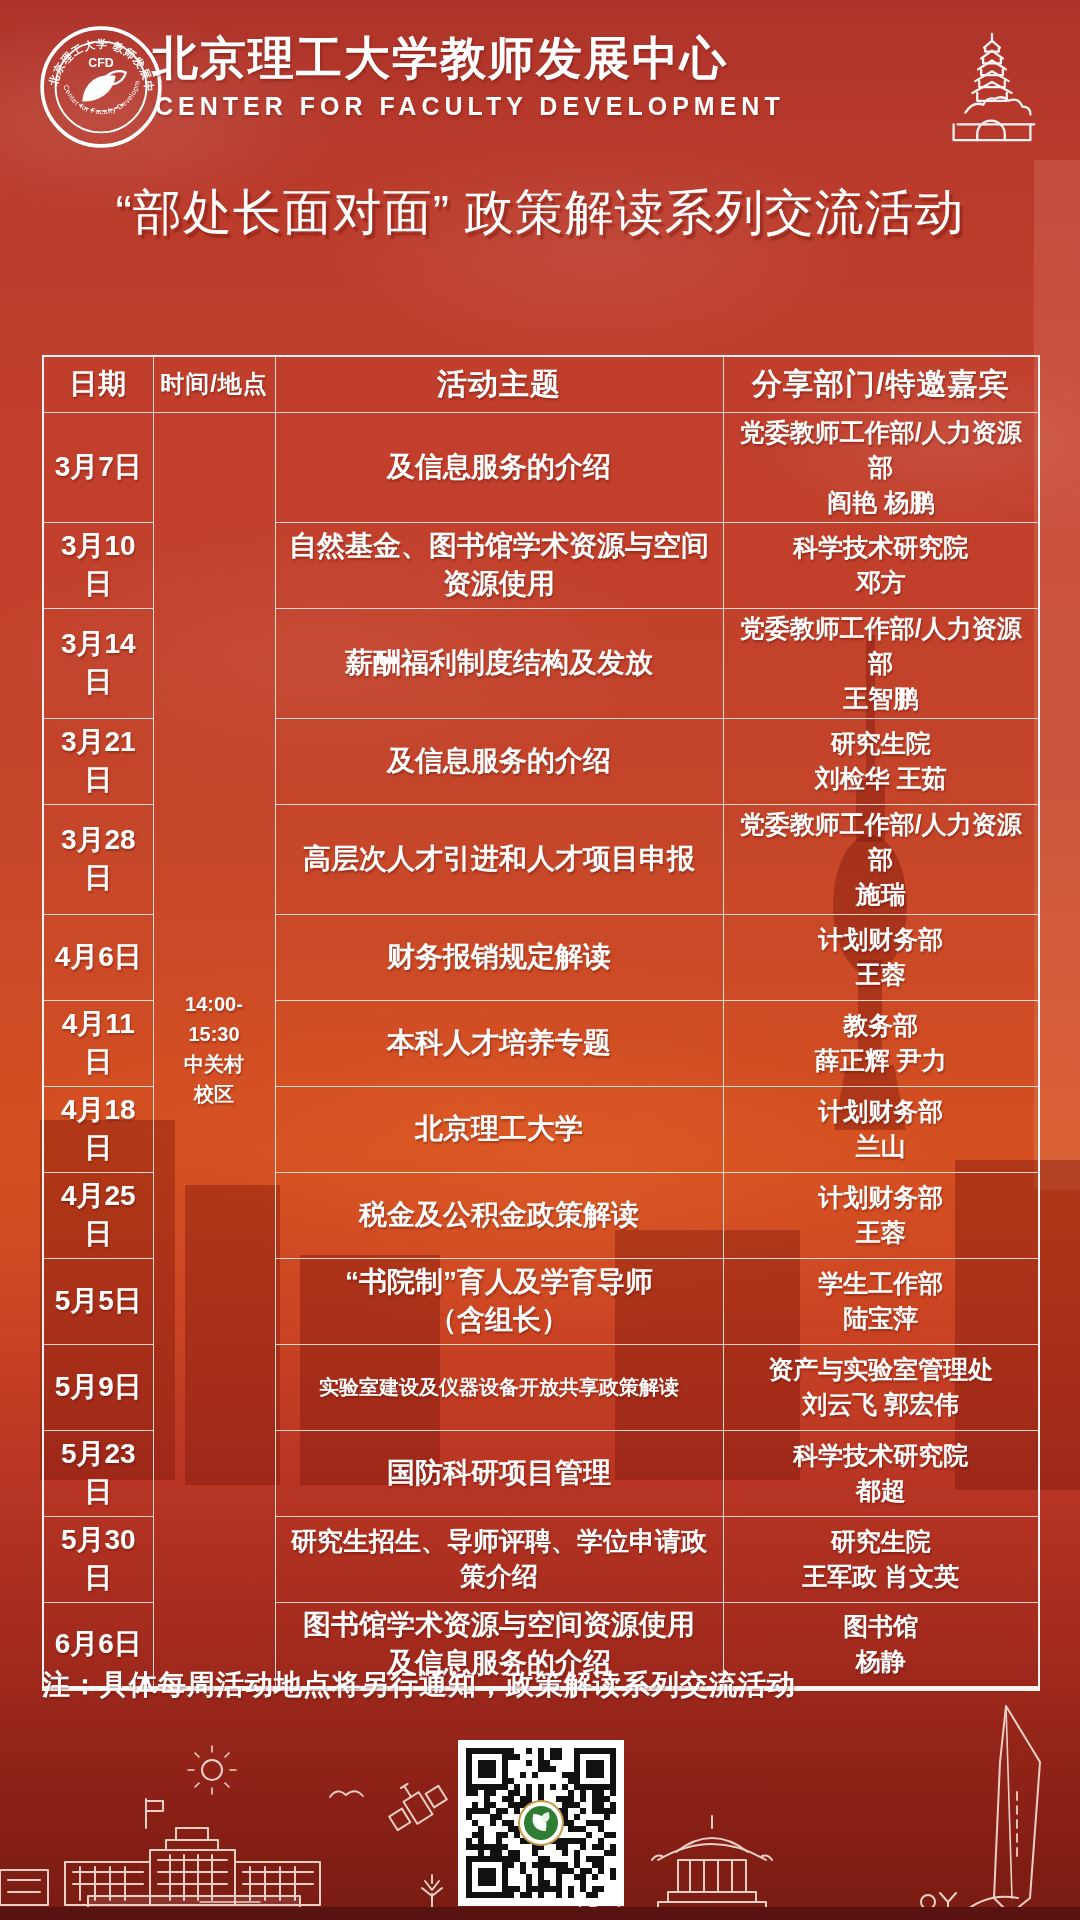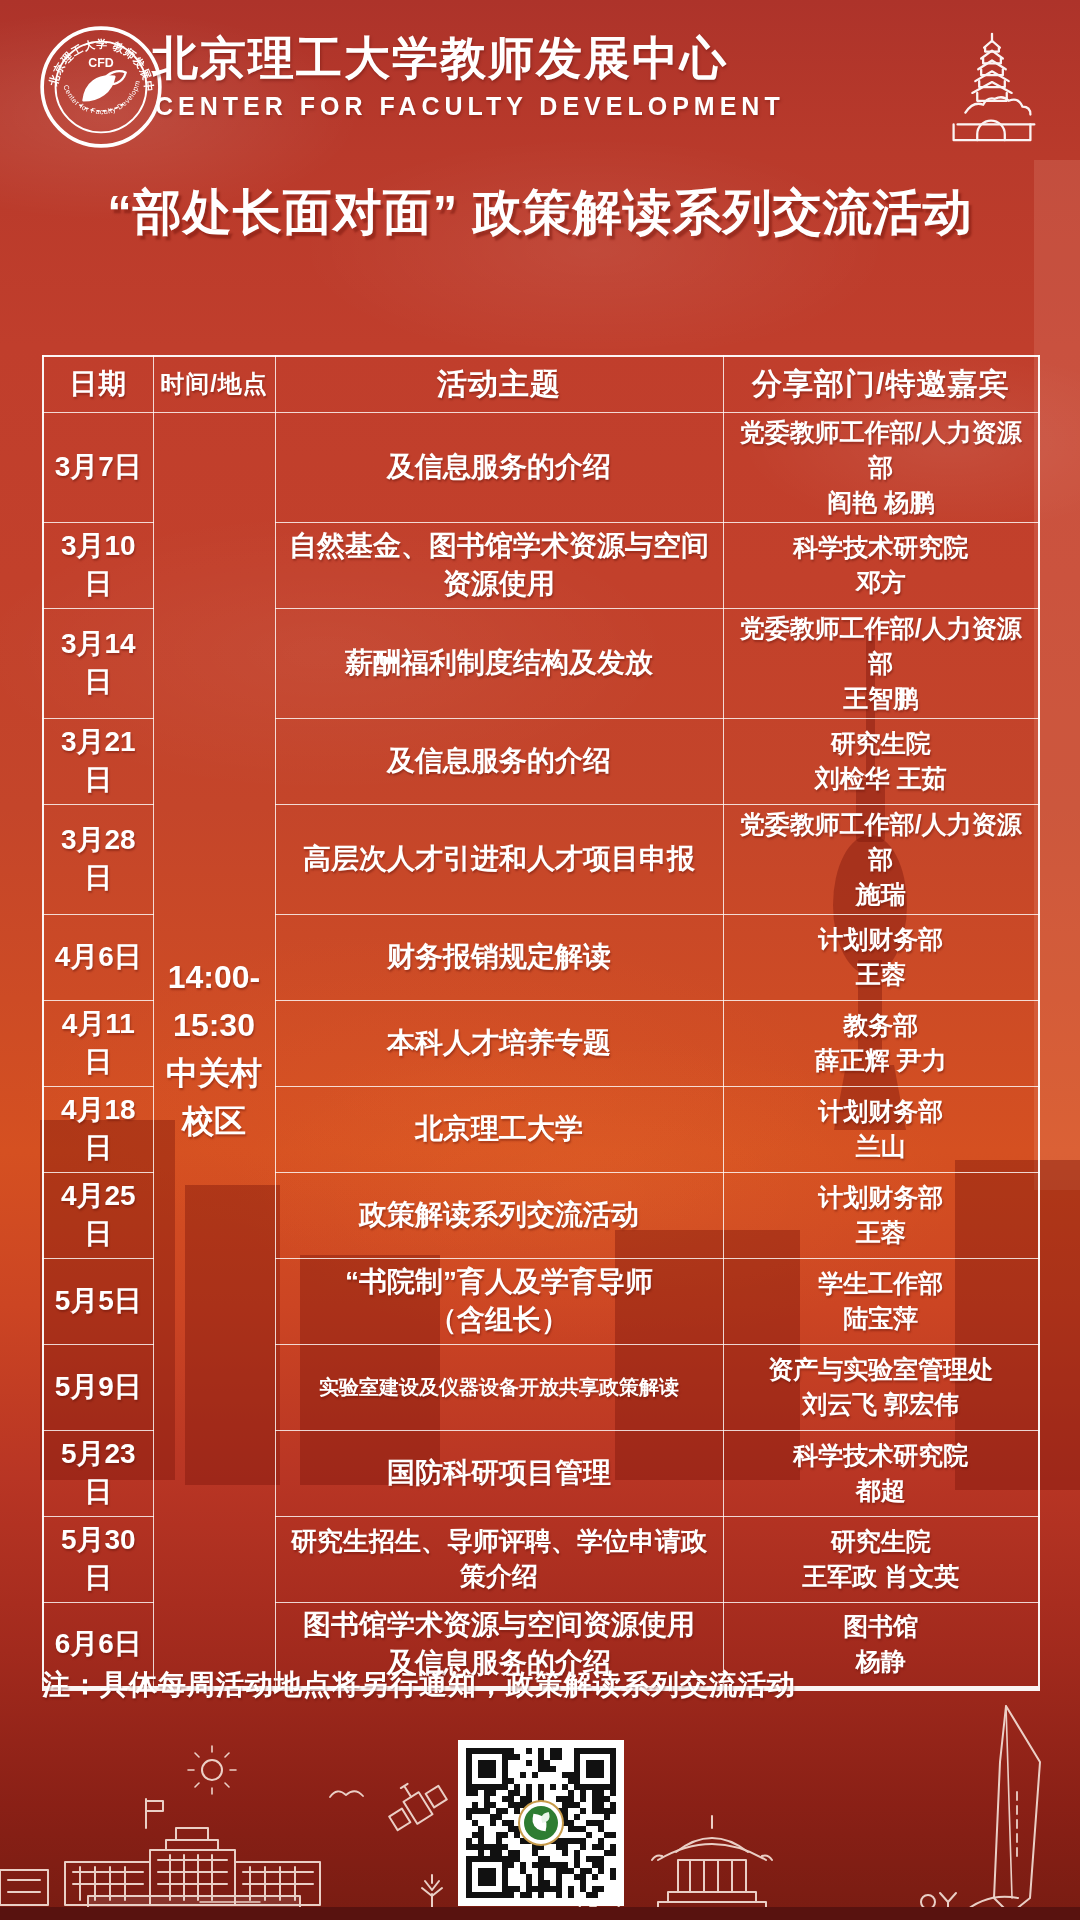--- a/index.html
+++ b/index.html
@@ -46,40 +46,40 @@
   .brand-en{
     position:absolute; left:155px; top:92px; z-index:3;
     font-size:25px; font-weight:bold; letter-spacing:5px;
     text-shadow:1px 2px 3px rgba(80,10,5,.3);
   }
   .pagoda{ position:absolute; left:928px; top:28px; width:128px; height:122px; z-index:3; opacity:.95; }
 
   
   .poster-title{
     position:absolute; left:0; top:180px; width:1080px; z-index:3;
-    text-align:center; font-size:49px; font-weight:700; letter-spacing:1px;
+    text-align:center; font-size:49px; font-weight:400; letter-spacing:1px;
     text-shadow:3px 4px 2px rgba(110,18,8,.45);
   }
 
   
   table.schedule{
     position:absolute; left:42px; top:355px; width:996px; z-index:2;
     border-collapse:collapse; table-layout:fixed; text-align:center;
     border:2px solid rgba(255,255,255,.95);
     border-bottom:5px solid rgba(255,255,255,.95);
   }
   .schedule th, .schedule td{
     border:1px solid rgba(255,255,255,.8);
     font-weight:bold; vertical-align:middle; padding:2px 4px;
     text-shadow:1px 2px 2px rgba(90,15,8,.4);
   }
   .schedule th{ height:56px; font-size:30px; letter-spacing:1px; }
   .schedule td{ height:86px; }
   .c-date{ font-size:28px; }
-  .c-time{ font-size:32px; line-height:1.5; }
+  .c-time{ font-size:20px; line-height:1.5; }
   .c-topic{ font-size:28px; white-space:pre-line; line-height:1.35; }
   .c-guest{ font-size:25px; line-height:1.4; }
 
   
   .note{
     position:absolute; left:42px; top:1666px; z-index:3;
     font-size:28px; font-weight:bold; letter-spacing:1px;
     text-shadow:1px 2px 2px rgba(90,15,8,.4);
   }
 
@@ -259,21 +259,21 @@
     <tr>
       <td class="c-date">4月18日</td>
       <td class="c-topic">北京理工大学</td>
       <td class="c-guest">
           <div>计划财务部</div>
           <div>兰山</div>
         </td>
     </tr>
     <tr>
       <td class="c-date">4月25日</td>
-      <td class="c-topic">政策解读系列交流活动</td>
+      <td class="c-topic">税金及公积金政策解读</td>
       <td class="c-guest">
           <div>计划财务部</div>
           <div>王蓉</div>
         </td>
     </tr>
     <tr>
       <td class="c-date">5月5日</td>
       <td class="c-topic">“书院制”育人及学育导师
 （含组长）</td>
       <td class="c-guest">

